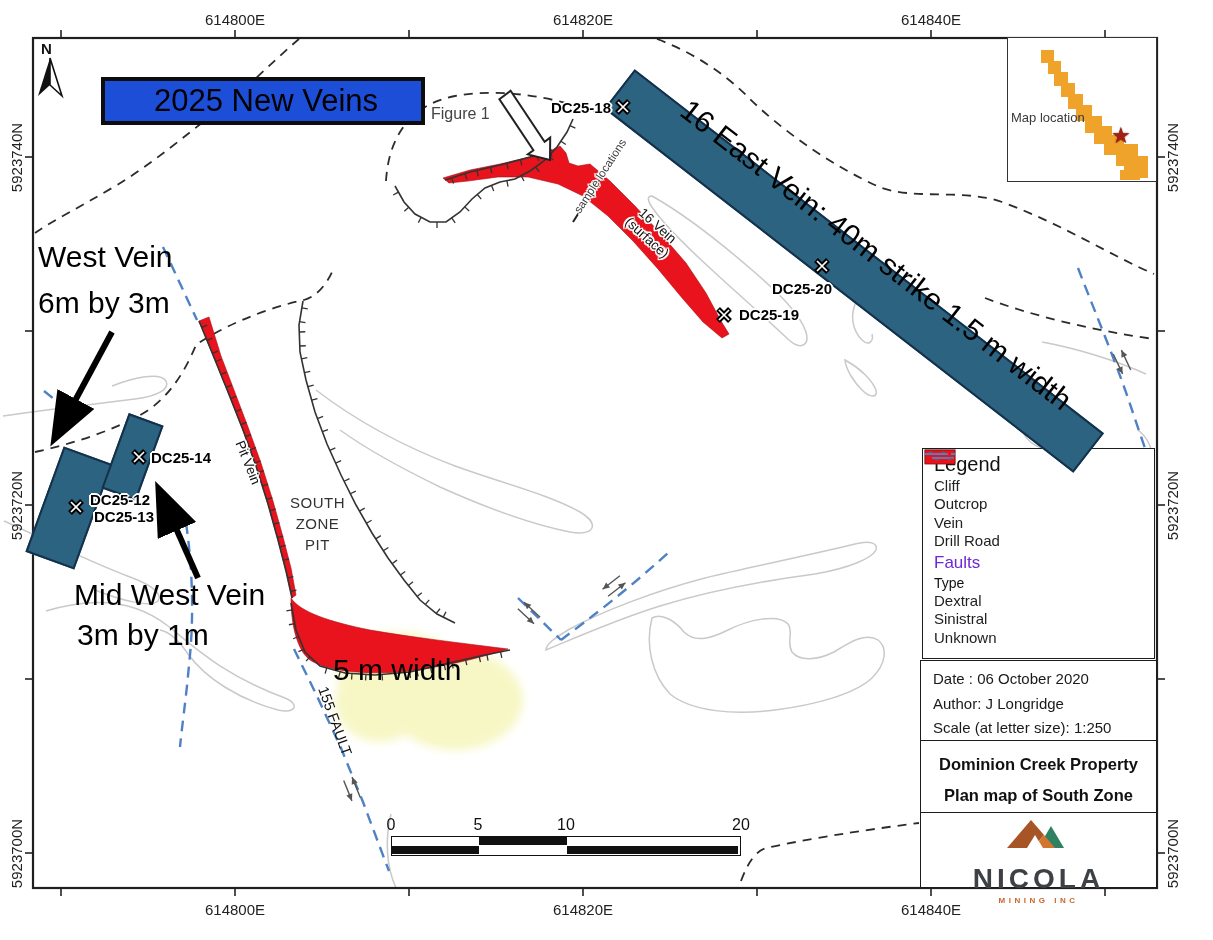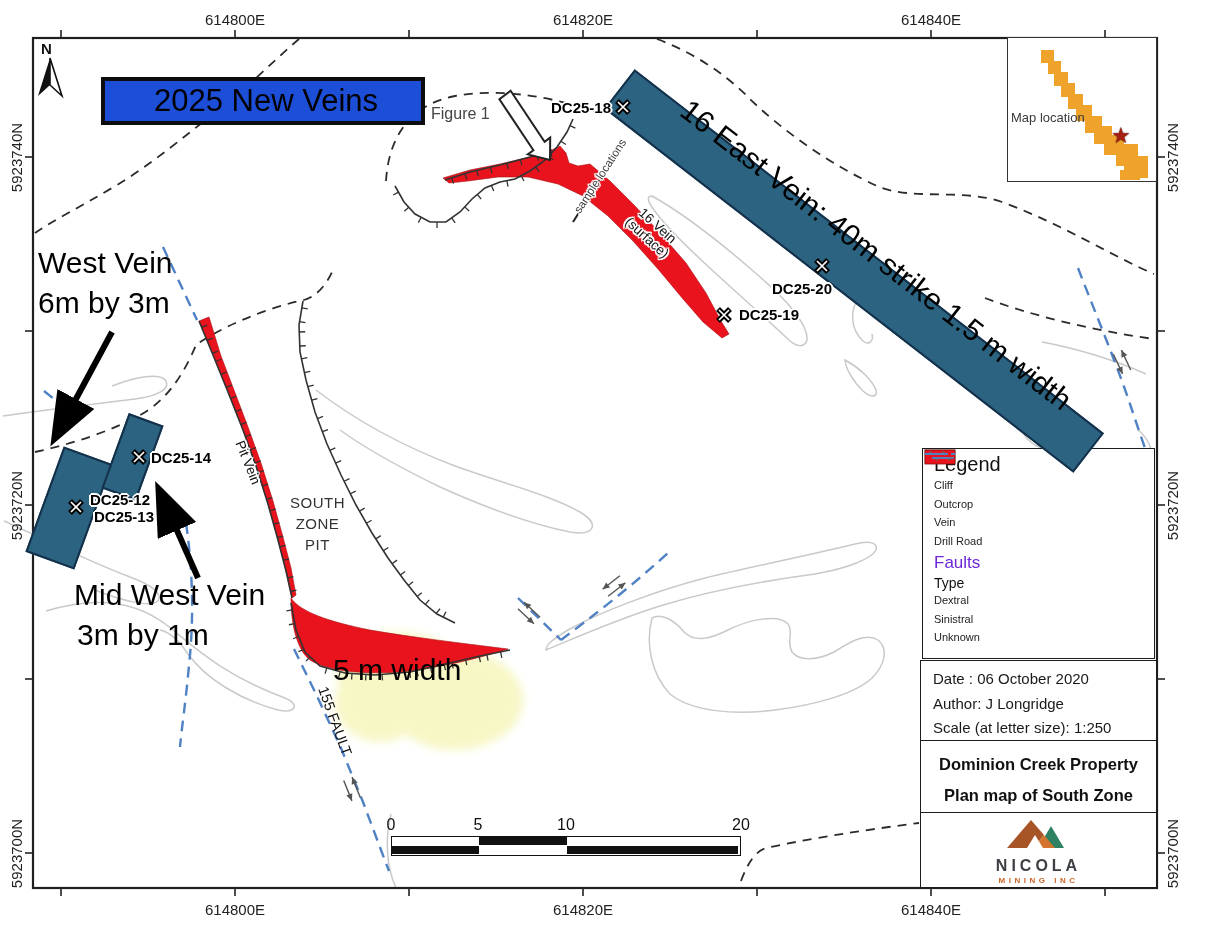--- a/index.html
+++ b/index.html
@@ -16,29 +16,29 @@
   .tealvein{position:absolute;background:#2b6380;border:2.5px solid #14304a;z-index:30;}
   .xmark{position:absolute;width:18px;height:18px;z-index:40;}
   .newveins-box{position:absolute;left:101px;top:47px;width:316px;height:40px;border:4px solid #0d0d0d;
         background:#1d4ed8;display:flex;align-items:flex-end;z-index:20;margin-top:30px;}
   .newveins-swatch{width:37px;background:#2b6380;}
   .newveins-label{font-size:31px;color:#000;padding:1px 10px 0 12px;line-height:40px;}
   .panel{position:absolute;left:920px;width:237px;background:#fff;border:1.7px solid #1c1c1c;z-index:20;box-sizing:border-box;}
   .legendbox{left:922px;top:448px;width:233px;height:211px;padding:4px 0 0 11px;}
   .leg-title{font-size:20px;color:#111;}
   .leg-row{display:flex;align-items:center;height:18.5px;gap:8px;}
-  .leg-label{font-size:11px;color:#222;}
+  .leg-label{font-size:15px;color:#222;}
   .leg-h2{font-size:17px;color:#6d28d9;margin-top:3px;}
   .leg-h3{font-size:14px;color:#111;margin-top:2px;}
   .infobox{top:660px;height:82px;padding:6px 0 0 12px;}
   .info-line{font-size:15px;color:#1a1a1a;line-height:24.5px;}
   .titlebox{top:740px;height:74px;text-align:center;}
   .title-line{font-size:16.5px;font-weight:bold;color:#111;line-height:16px;margin-top:15px;}
   .logobox{top:812px;height:76px;text-align:center;}
-  .logo-name{font-size:16px;font-weight:bold;letter-spacing:4px;color:#3d4045;margin-top:3px;}
+  .logo-name{font-size:28px;font-weight:bold;letter-spacing:4px;color:#3d4045;margin-top:9px;}
   .logo-sub{font-size:8px;font-weight:bold;letter-spacing:3.5px;color:#c9672c;margin-top:1px;}
   .inset{position:absolute;left:1007px;top:37px;width:150px;height:145px;border:1.7px solid #333;
          background:#fff;z-index:20;box-sizing:border-box;}
   .inset-label{position:absolute;left:3px;top:72px;font-size:13px;color:#3a3a3a;}
   .inset-star{position:absolute;left:103px;top:85px;font-size:22px;color:#a51f12;text-shadow:0 0 1.5px #301010;}
   .scalebar{position:absolute;left:391px;top:816px;z-index:15;}
   .sb-nums{position:relative;height:20px;font-size:16px;color:#111;}
   .sb-nums span{position:absolute;transform:translateX(-50%);}
   .sb-rect{width:350px;height:20px;border:1.6px solid #111;box-sizing:border-box;display:flex;flex-wrap:wrap;}
   .sb-seg{height:8.4px;}
@@ -395,21 +395,21 @@
   <div class="t coord vrot" style="left:-21px;top:149px;width:74px;text-align:center">5923740N</div>
   <div class="t coord vrot" style="left:-21px;top:497px;width:74px;text-align:center">5923720N</div>
   <div class="t coord vrot" style="left:-21px;top:845px;width:74px;text-align:center">5923700N</div>
   <div class="t coord vrot" style="left:1135px;top:149px;width:74px;text-align:center">5923740N</div>
   <div class="t coord vrot" style="left:1135px;top:497px;width:74px;text-align:center">5923720N</div>
   <div class="t coord vrot" style="left:1135px;top:845px;width:74px;text-align:center">5923700N</div>
 
   <div class="t" style="left:41px;top:40px;font-size:15px;font-weight:bold;color:#111">N</div>
   <div class="t" style="left:431px;top:105px;font-size:16px;color:#444">Figure 1</div>
 
-  <div class="t bigann" style="left:38px;top:246px;z-index:50">West Vein</div>
+  <div class="t bigann" style="left:38px;top:240px;z-index:50">West Vein</div>
   <div class="t bigann" style="left:38px;top:286px;z-index:50">6m by 3m</div>
   <div class="t bigann" style="left:74px;top:578px;z-index:50">Mid West Vein</div>
   <div class="t bigann" style="left:77px;top:618px;z-index:50">3m by 1m</div>
   <div class="t bigann" style="left:333px;top:653px;z-index:50">5 m width</div>
 
   <div class="t bigann" style="left:576px;top:238px;width:600px;text-align:center;transform:rotate(37.8deg);transform-origin:center;z-index:50">16 East Vein:  40m strike 1.5 m width</div>
 
   <div class="t halo" style="left:540px;top:170px;width:120px;font-size:11.5px;color:#3a3a3a;text-align:center;transform:rotate(-57deg);transform-origin:center;z-index:25">sample locations</div>
 
   <div class="t halo" style="left:602px;top:216px;width:100px;font-size:13.5px;color:#111;text-align:center;line-height:16px;transform:rotate(42deg);transform-origin:center;z-index:25">

